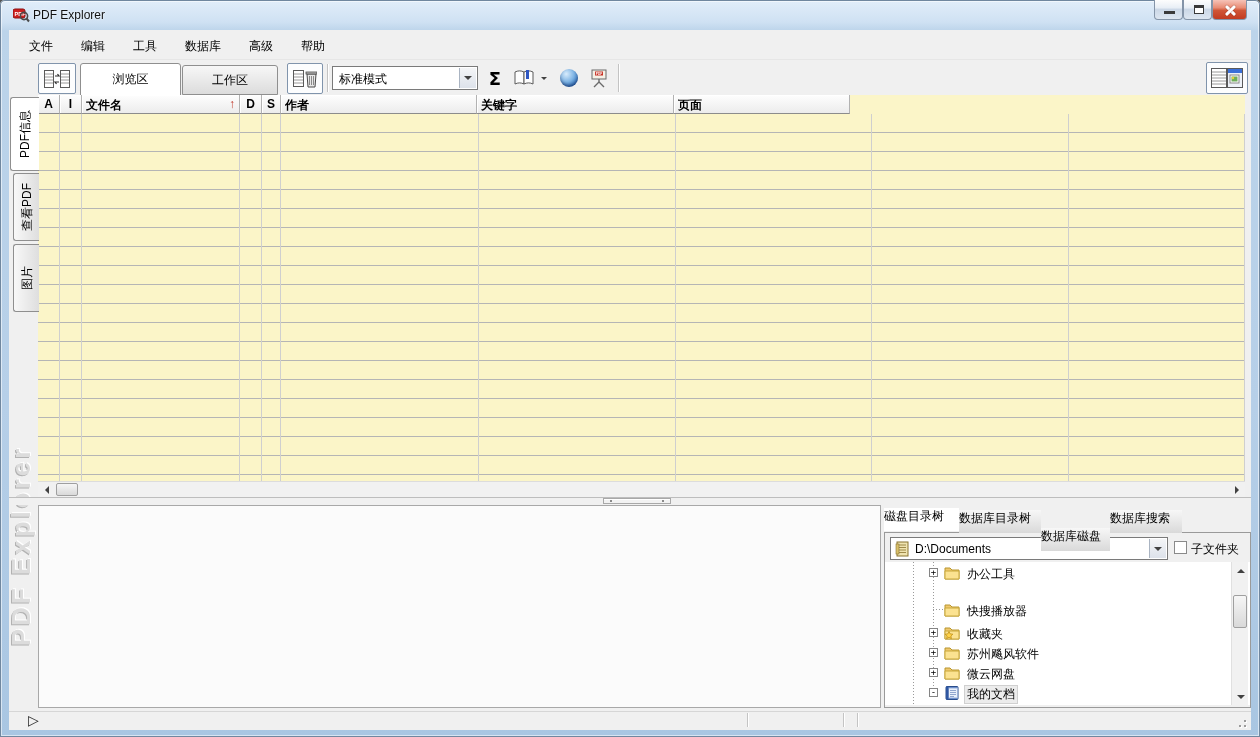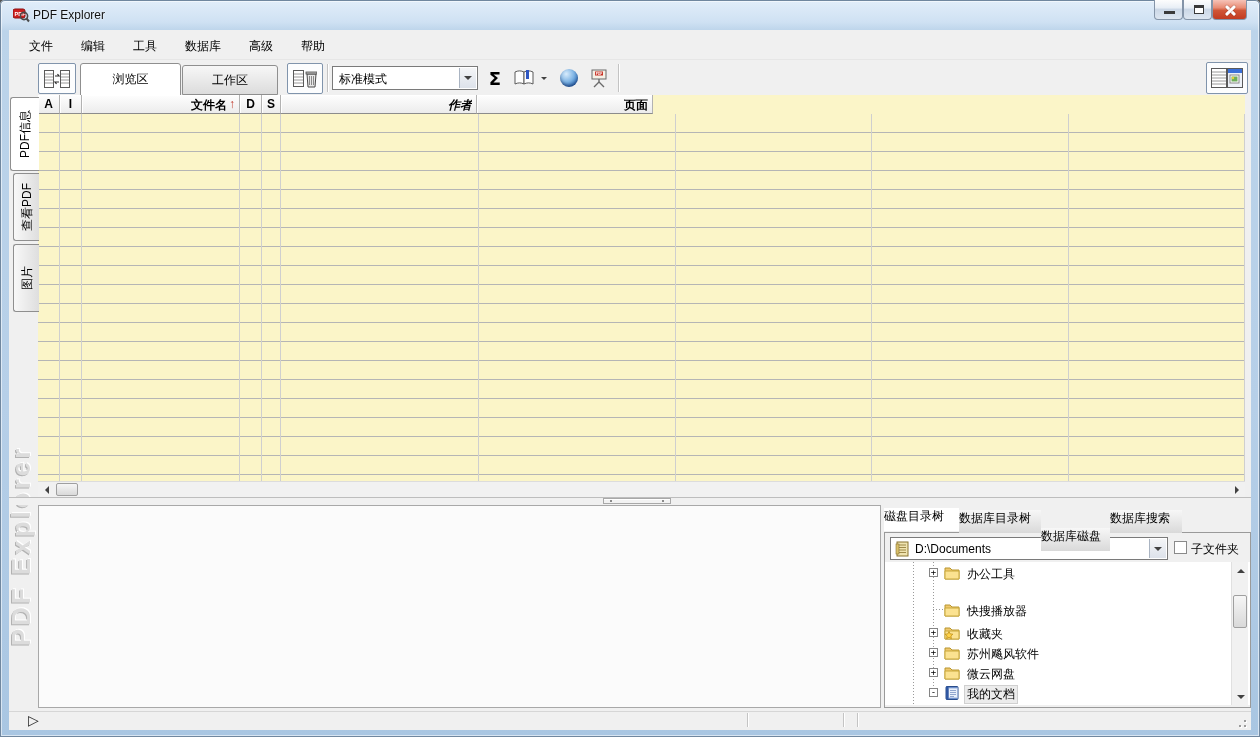--- a/index.html
+++ b/index.html
@@ -46,21 +46,21 @@
   .vtab.inactive{background:linear-gradient(to right,#f8f8f8,#dedede);}
   .rot{position:absolute;left:50%;top:50%;transform:translate(-50%,-50%) rotate(-90deg);white-space:nowrap;}
   .watermark{color:#dcdcdc;font-weight:bold;font-size:26px;letter-spacing:3px;
     text-shadow:1px 1px 0 #ffffff,-1px -1px 0 #b2b2b2;}
   
   .grid{left:38px;top:95px;width:1207px;height:402px;overflow:hidden;background:#fbf5c8;}
   .ghead{position:absolute;left:0;top:0;right:0;height:19px;display:flex;z-index:2;}
   .hcell{flex:0 0 auto;background:linear-gradient(#fefefe,#ececec);border-right:1px solid #b2b2b2;border-bottom:1px solid #8c8c8c;
     box-shadow:inset 1px 1px 0 #fff;font-weight:bold;padding:2px 4px 0 4px;white-space:nowrap;overflow:hidden;display:flex;}
   .hcell.center{justify-content:center;padding:2px 0 0 0;}
-  .hcell .lbl{flex:1 1 auto;overflow:hidden;text-align:right;}
+  .hcell .lbl{flex:1 1 auto;overflow:hidden;}
   .sort-arrow{color:#c0392b;font-weight:bold;margin-left:2px;}
   .gbody{position:absolute;left:0;top:19px;right:0;height:367px;background-color:#fbf5c8;
     background-image:repeating-linear-gradient(to bottom,transparent 0 18px,#b5b5b5 18px 19px);}
   .vline{position:absolute;top:0;bottom:0;width:1px;background:#cfcfcf;}
   .hscroll{position:absolute;left:0;right:0;top:386px;height:16px;background:#f1f1f1;border-top:1px solid #dcdcdc;}
   .sbtn{position:absolute;top:0;width:17px;height:16px;display:flex;align-items:center;justify-content:center;background:#f1f1f1;}
   .thumb{position:absolute;background:linear-gradient(#f6f6f6,#d9d9d9);border:1px solid #9f9f9f;border-radius:2px;}
   
   .splitter{left:9px;top:497px;width:1242px;height:8px;background:#f0f0f0;border-top:1px solid #bdbdbd;}
   .grip{left:603px;top:498px;width:68px;height:6px;border:1px solid #a8a8a8;background:#f2f2f2;box-shadow:inset 0 1px 0 #fff;}
@@ -206,22 +206,25 @@
         <div class="hcell" style="width: 158px;">
           <span class="lbl">文件名</span>
           <span class="sort-arrow">↑</span>
         </div>
         <div class="hcell center" style="width: 22px;">
           <span class="">D</span>
         </div>
         <div class="hcell center" style="width: 19px;">
           <span class="">S</span>
         </div>
-        <div class="hcell" style="width: 196px; font-style: italic;">
+        <div class="hcell" style="width: 196px;">
           <span class="lbl">作者</span>
+        </div>
+        <div class="hcell" style="width: 197px;">
+          <span class="lbl">关键字</span>
         </div>
         <div class="hcell" style="width: 176px;">
           <span class="lbl">页面</span>
         </div>
       </div>
     <div class="gbody" id="gridbody">
         <div class="vline" style="left: 21px;"></div>
         <div class="vline" style="left: 43px;"></div>
         <div class="vline" style="left: 201px;"></div>
         <div class="vline" style="left: 223px;"></div>

